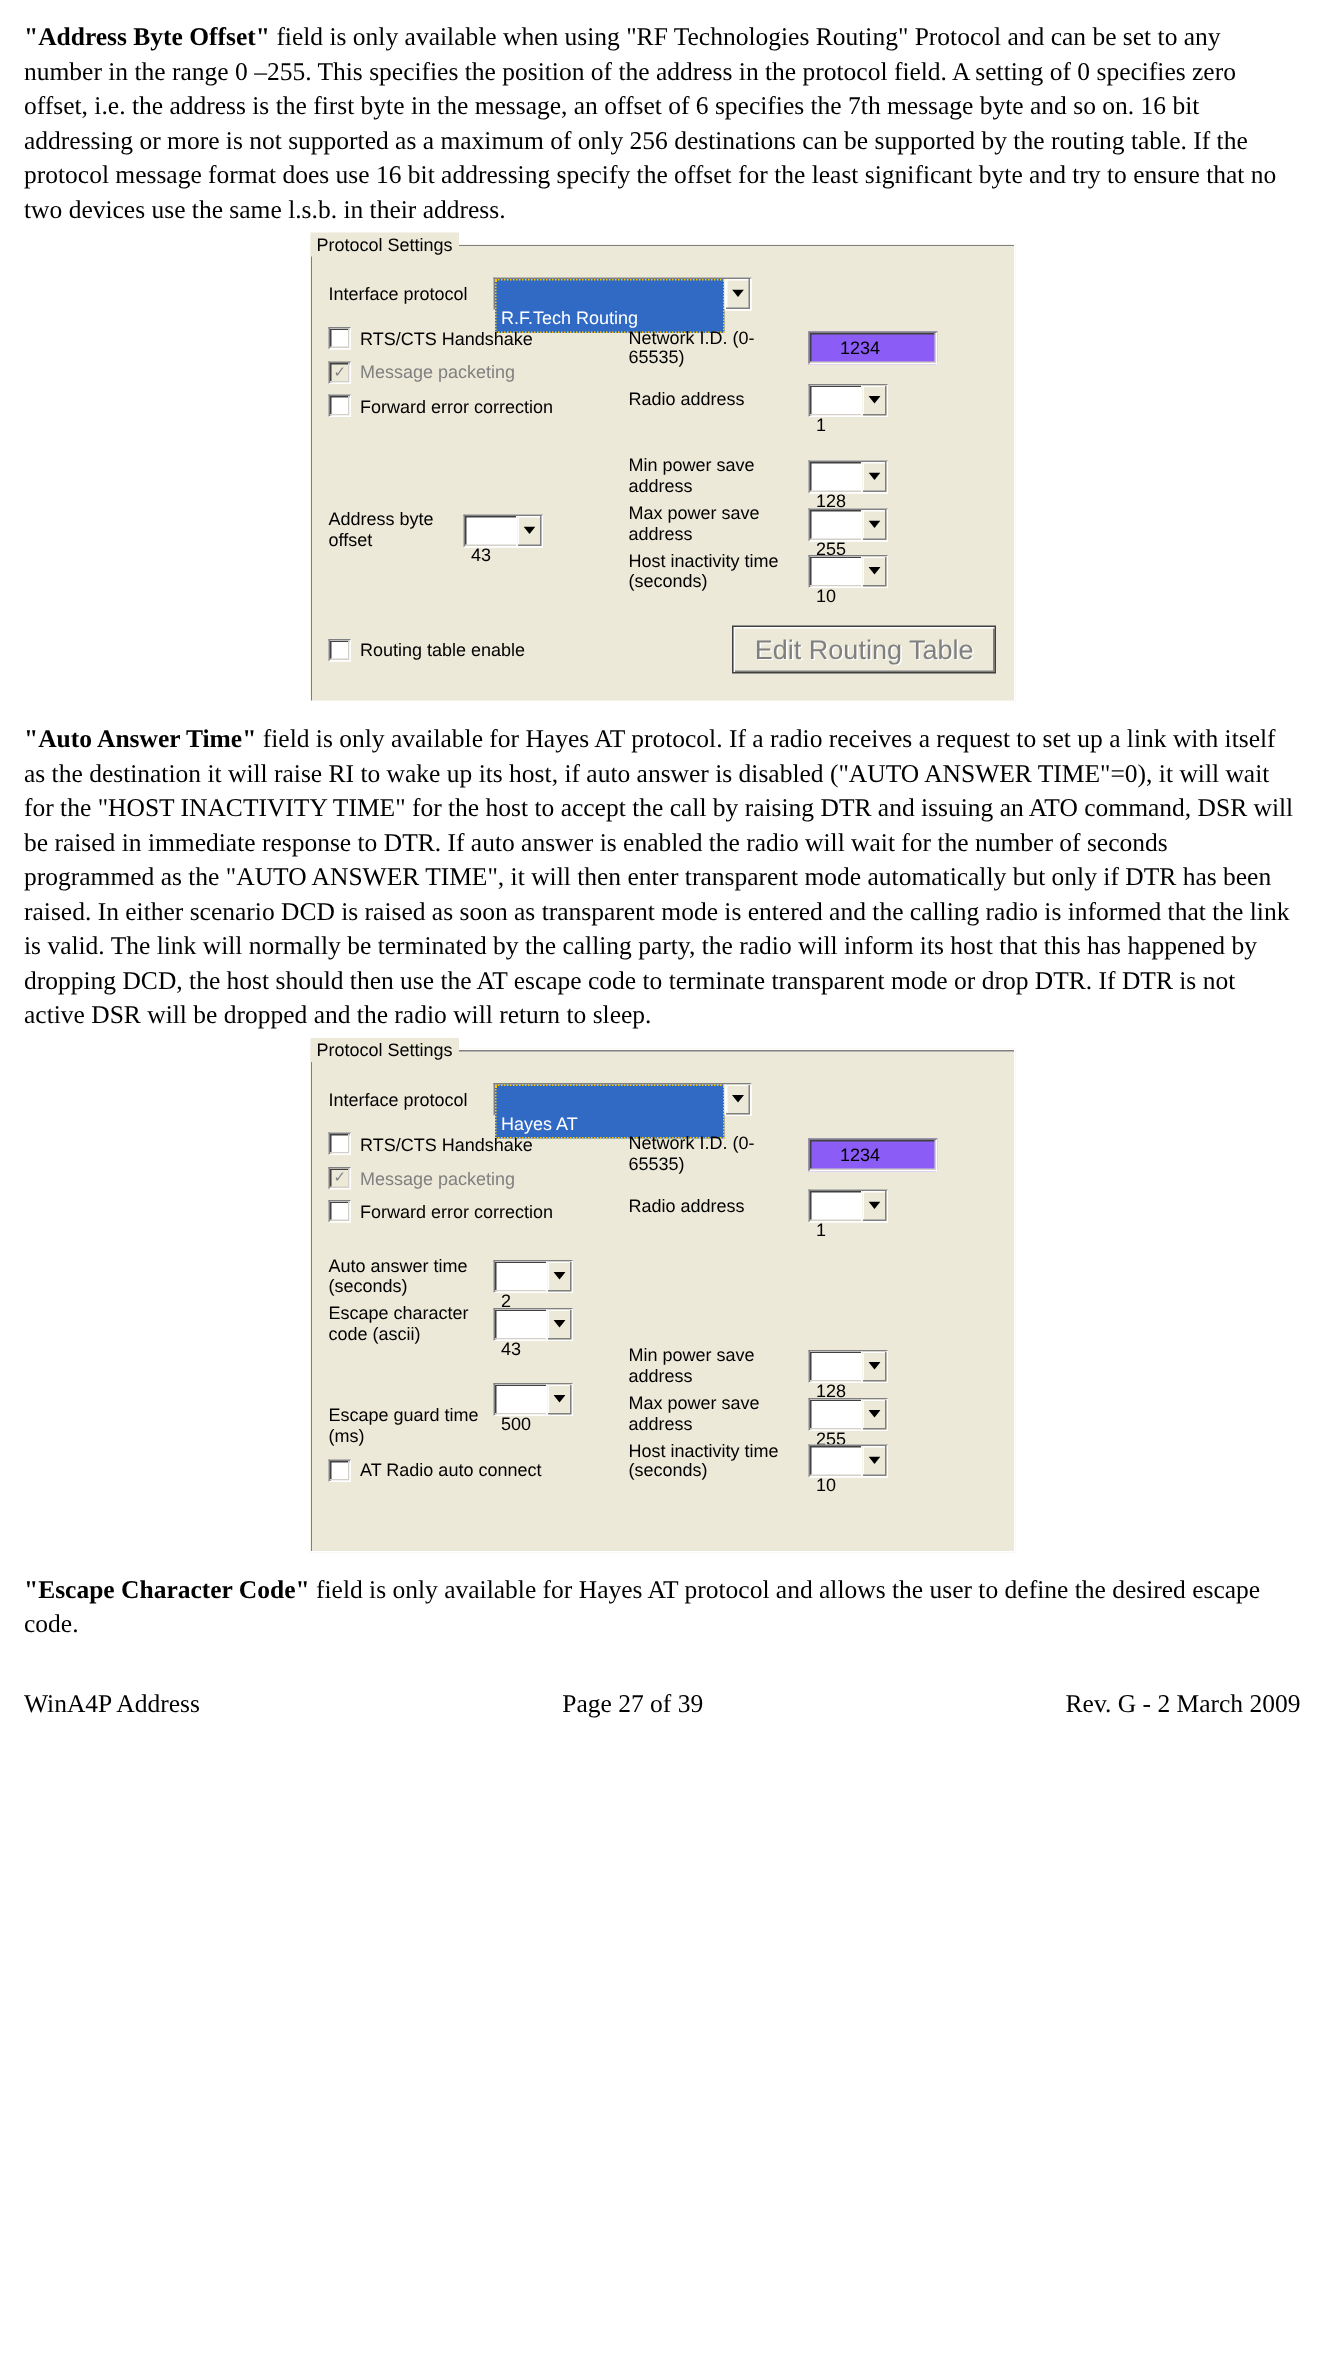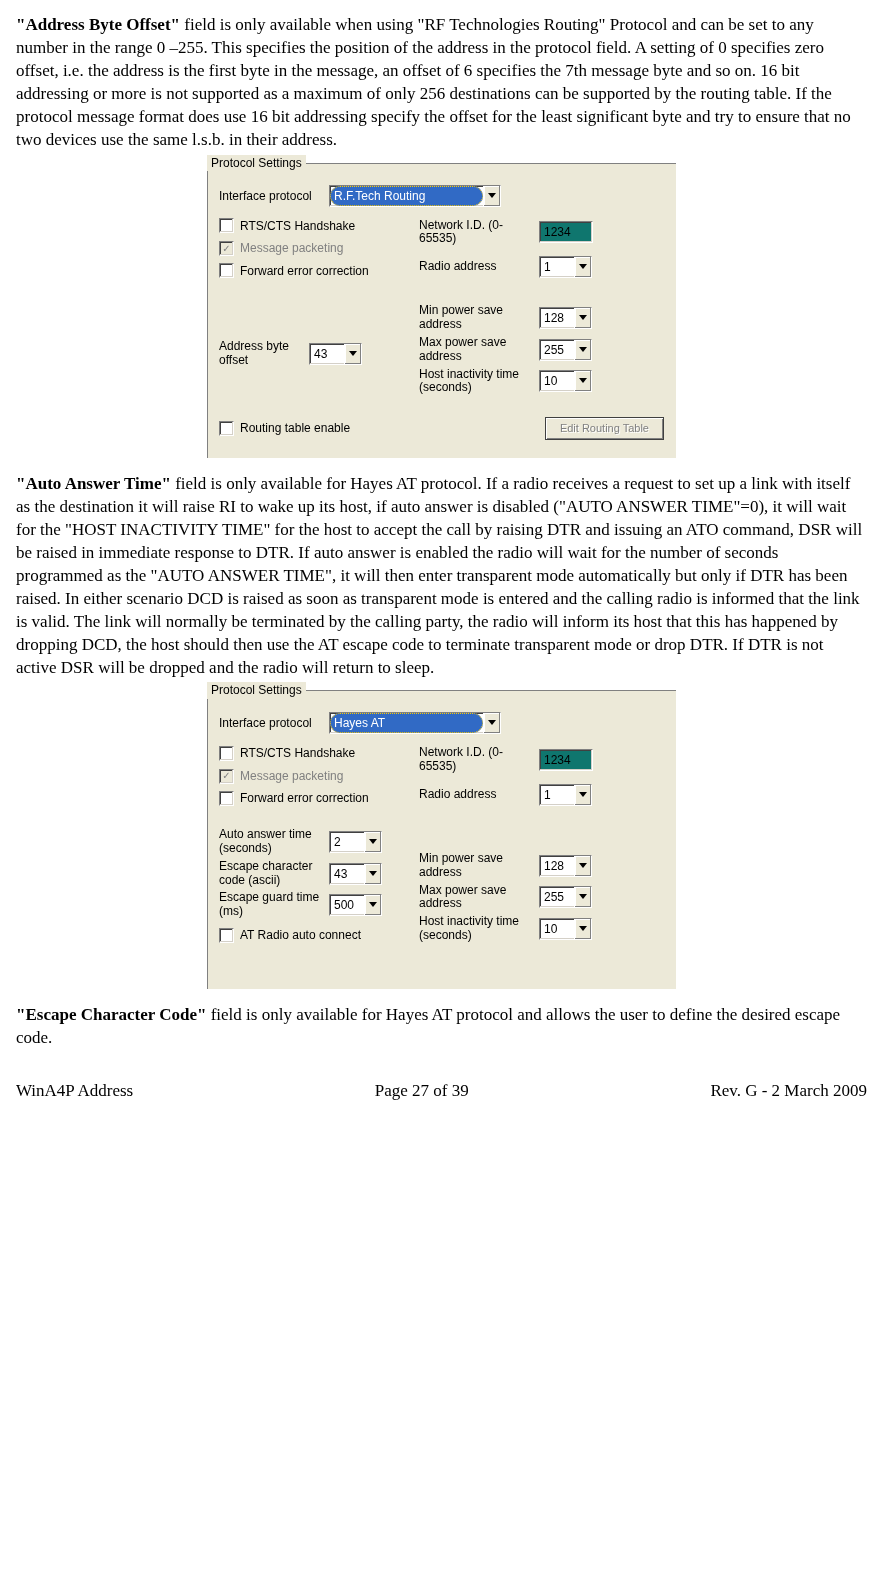--- a/index.html
+++ b/index.html
@@ -51,24 +51,23 @@
     background: #fff;
     border-top: 1px solid #808080;
     border-left: 1px solid #808080;
     border-right: 1px solid #fff;
     border-bottom: 1px solid #fff;
     box-shadow: inset -1px -1px 0 #d4d0c8, inset 1px 1px 0 #404040;
     height: 20px;
     vertical-align: middle;
   }
   .dropdown .dd-value {
-    padding: 2px 4px;
+    padding: 18px 4px;
     font-size: 12px;
     min-width: 26px;
-    border-radius: 10px;
   }
   .dropdown.selected .dd-value {
     background: #316ac5;
     color: #fff;
     outline: 1px dotted #ffcc00;
     outline-offset: -1px;
   }
   .dropdown .dd-btn {
     width: 16px;
     background: #ece9d8;
@@ -76,28 +75,28 @@
     box-shadow: inset -1px -1px 0 #808080, inset 1px 1px 0 #fff;
     display: flex;
     align-items: center;
     justify-content: center;
   }
   .dropdown .dd-btn svg { width: 8px; height: 6px; }
 
   
   .textinput {
     display: inline-block;
-    background: #0f766e;
+    background: #8b5cf6;
     border-top: 1px solid #808080;
     border-left: 1px solid #808080;
     border-right: 1px solid #fff;
     border-bottom: 1px solid #fff;
     box-shadow: inset -1px -1px 0 #d4d0c8, inset 1px 1px 0 #404040;
     height: 16px;
-    padding: 2px 4px;
+    padding: 2px 20px;
     font-size: 12px;
     min-width: 44px;
     vertical-align: middle;
   }
 
   
   .chk {
     display: inline-flex;
     align-items: center;
     margin: 3px 0;
@@ -117,21 +116,21 @@
   .chk.disabled { color: #808080; }
   .chk.disabled .box { background: #ece9d8; color: #808080; }
 
   
   .winbtn {
     display: inline-block;
     background: #ece9d8;
     border: 1px solid #404040;
     box-shadow: inset 1px 1px 0 #fff, inset -1px -1px 0 #808080;
     padding: 3px 14px;
-    font-size: 11px;
+    font-size: 18px;
     font-family: Tahoma, Arial, sans-serif;
   }
   .winbtn.disabled {
     color: #808080;
     text-shadow: 1px 1px 0 #fff;
   }
 
   .footer {
     display: flex;
     justify-content: space-between;
@@ -329,21 +328,21 @@
           <span class="dropdown">
             <span class="dd-value">43</span>
             <span class="dd-btn">
                 <svg viewBox="0 0 8 6">
                   <path d="M0 0 L8 0 L4 5 Z" fill="#000"></path>
                 </svg>
               </span>
           </span>
         </div>
         <div class="row">
-          <span class="label" style="width:110px; line-height:1.15;">Escape guard time (ms)</span>
+          <span class="label" style="width:110px; line-height:1.15;margin-top:36px;">Escape guard time (ms)</span>
           <span class="dropdown">
             <span class="dd-value">500</span>
             <span class="dd-btn">
                 <svg viewBox="0 0 8 6">
                   <path d="M0 0 L8 0 L4 5 Z" fill="#000"></path>
                 </svg>
               </span>
           </span>
         </div>
         <div class="chk" style="margin-top:4px;">

